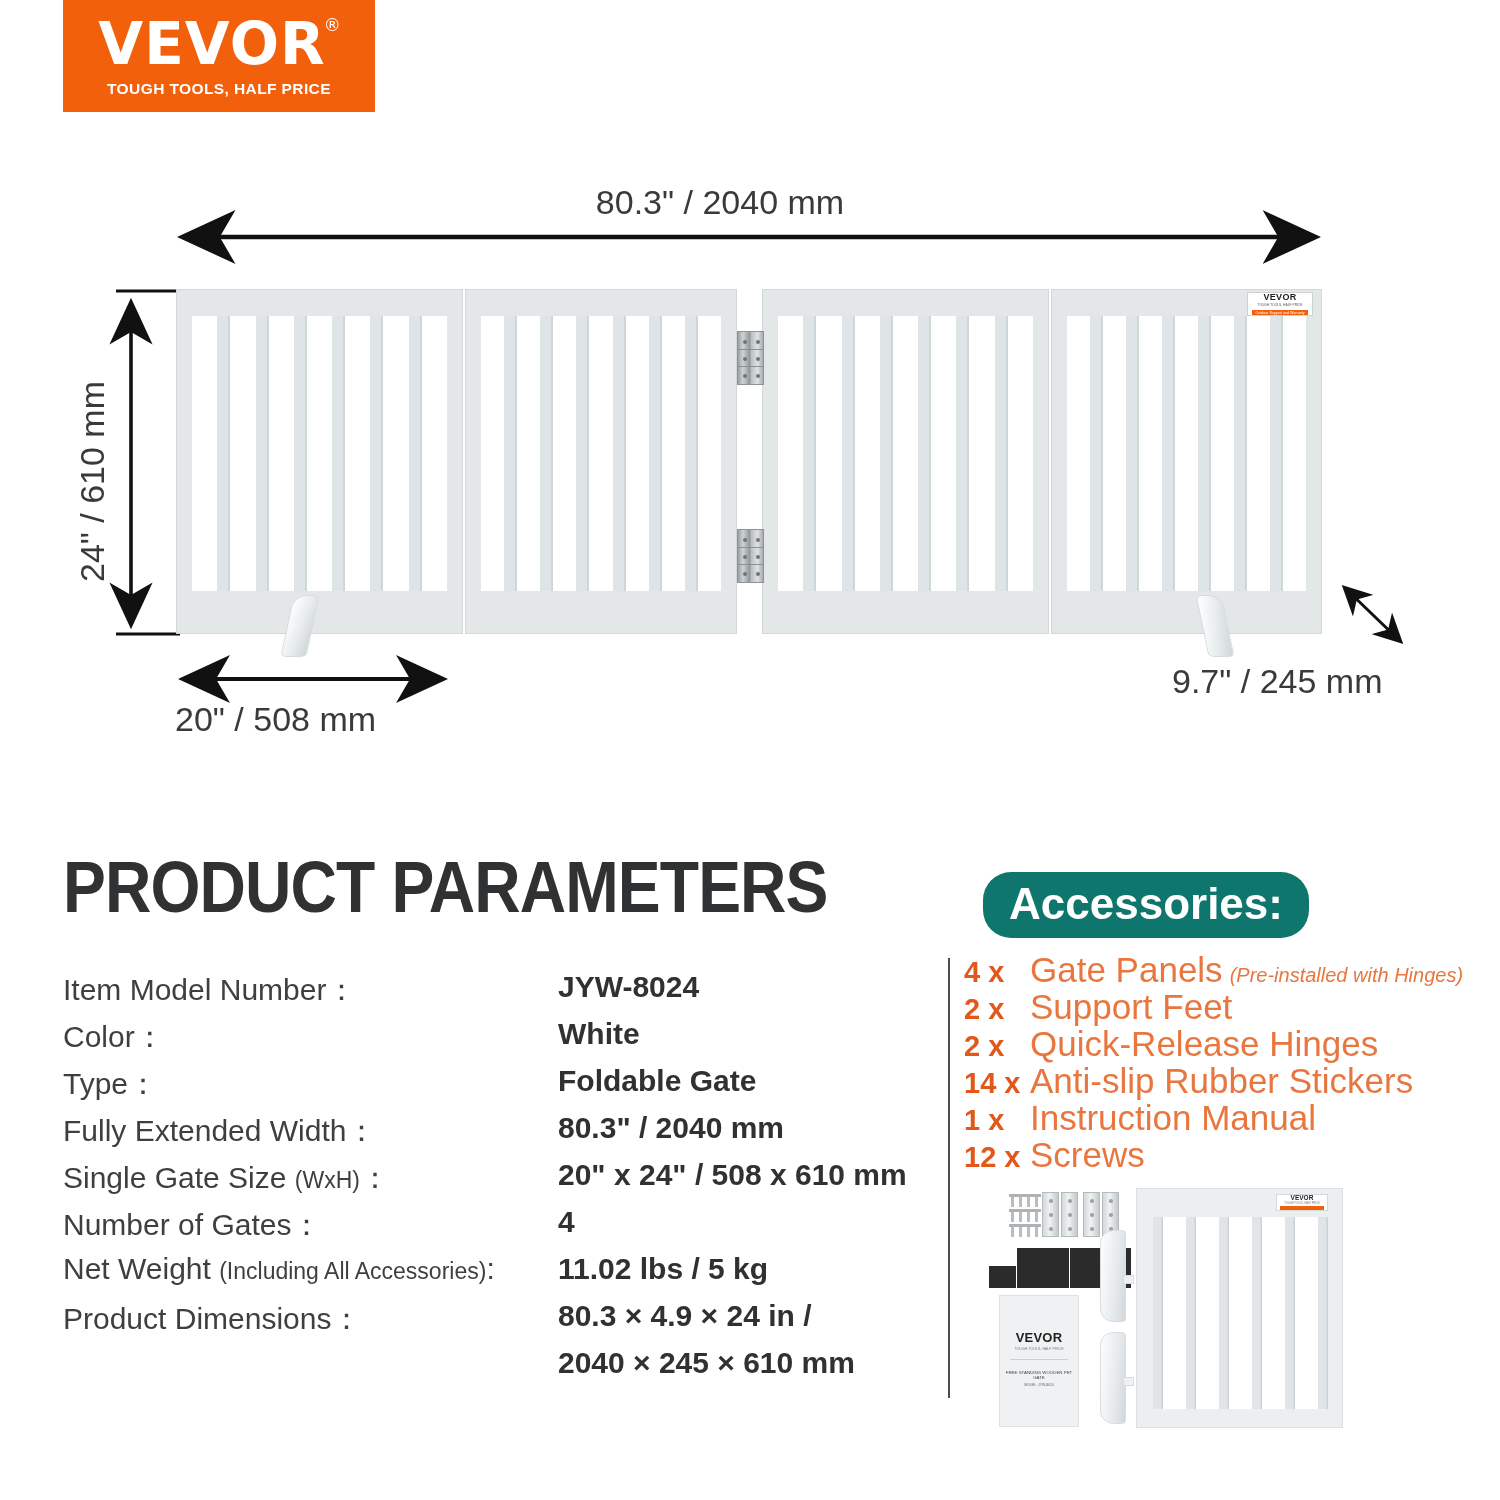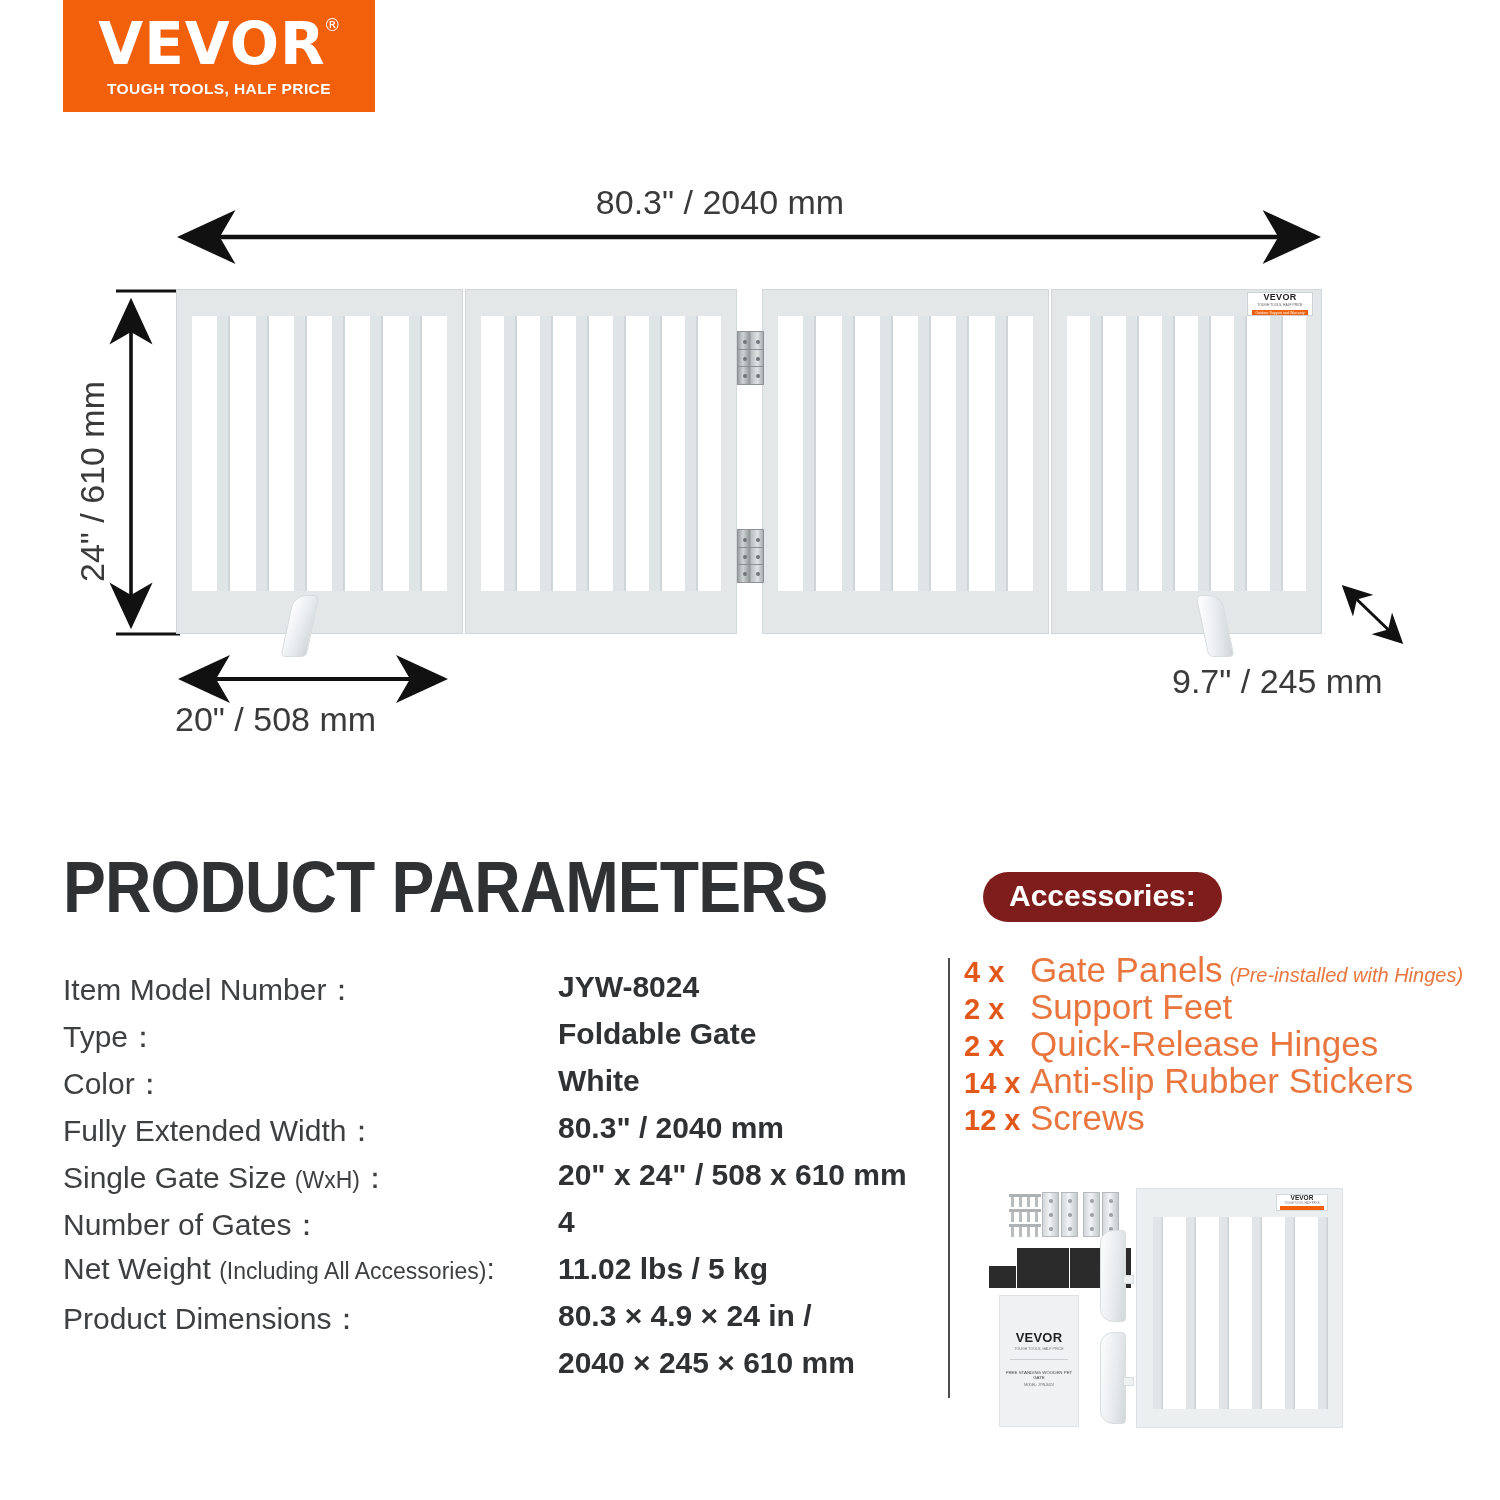--- a/index.html
+++ b/index.html
@@ -171,24 +171,24 @@
 
   #column-divider {
     position: absolute; left: 948px; top: 958px;
     width: 2px; height: 440px; background: #4a4c4e;
   }
 
   
   #accessories-pill {
     position: absolute; left: 983px; top: 872px;
     padding: 7px 26px 9px 26px;
-    background: #7f1d1d;
+    background: #0f766e;
     border-radius: 28px;
     color: #ffffff;
-    font-size: 30px; font-weight: 700;
+    font-size: 44px; font-weight: 700;
     white-space: nowrap;
   }
   #accessories-list { position: absolute; left: 964px; top: 950px; width: 520px; }
   .acc-item {
     display: flex; align-items: baseline;
     height: 37px;
     white-space: nowrap;
   }
   .acc-qty {
     color: #E2581A; font-weight: 700; font-size: 29px;
@@ -416,27 +416,27 @@
   <div id="product-parameters-title">PRODUCT PARAMETERS</div>
 
   <div id="spec-table">
 
     <div class="spec-row">
       <div class="spec-label"><span>Item Model Number</span><span>：</span></div>
       <div class="spec-value">JYW-8024</div>
     </div>
 
     <div class="spec-row">
+      <div class="spec-label"><span>Color</span><span>：</span></div>
+      <div class="spec-value">White</div>
+    </div>
+
+    <div class="spec-row">
       <div class="spec-label"><span>Type</span><span>：</span></div>
       <div class="spec-value">Foldable Gate</div>
-    </div>
-
-    <div class="spec-row">
-      <div class="spec-label"><span>Color</span><span>：</span></div>
-      <div class="spec-value">White</div>
     </div>
 
     <div class="spec-row">
       <div class="spec-label"><span>Fully Extended  Width</span><span>：</span></div>
       <div class="spec-value">80.3" / 2040 mm</div>
     </div>
 
     <div class="spec-row">
       <div class="spec-label"><span>Single Gate Size </span><span class="sub">(WxH)</span><span>：</span></div>
       <div class="spec-value">20" x 24" / 508 x 610 mm</div>
@@ -477,20 +477,24 @@
       <span class="acc-qty">2 x</span>
       <span class="acc-name">Support Feet</span>
     </div>
     <div class="acc-item">
       <span class="acc-qty">2 x</span>
       <span class="acc-name">Quick-Release Hinges</span>
     </div>
     <div class="acc-item">
       <span class="acc-qty">14 x</span>
       <span class="acc-name">Anti-slip Rubber Stickers</span>
+    </div>
+    <div class="acc-item">
+      <span class="acc-qty">1 x</span>
+      <span class="acc-name">Instruction Manual</span>
     </div>
     <div class="acc-item">
       <span class="acc-qty">12 x</span>
       <span class="acc-name">Screws</span>
     </div>
   </div>
 
   <div id="accessory-photo">
 
     <div class="ph-screws">

